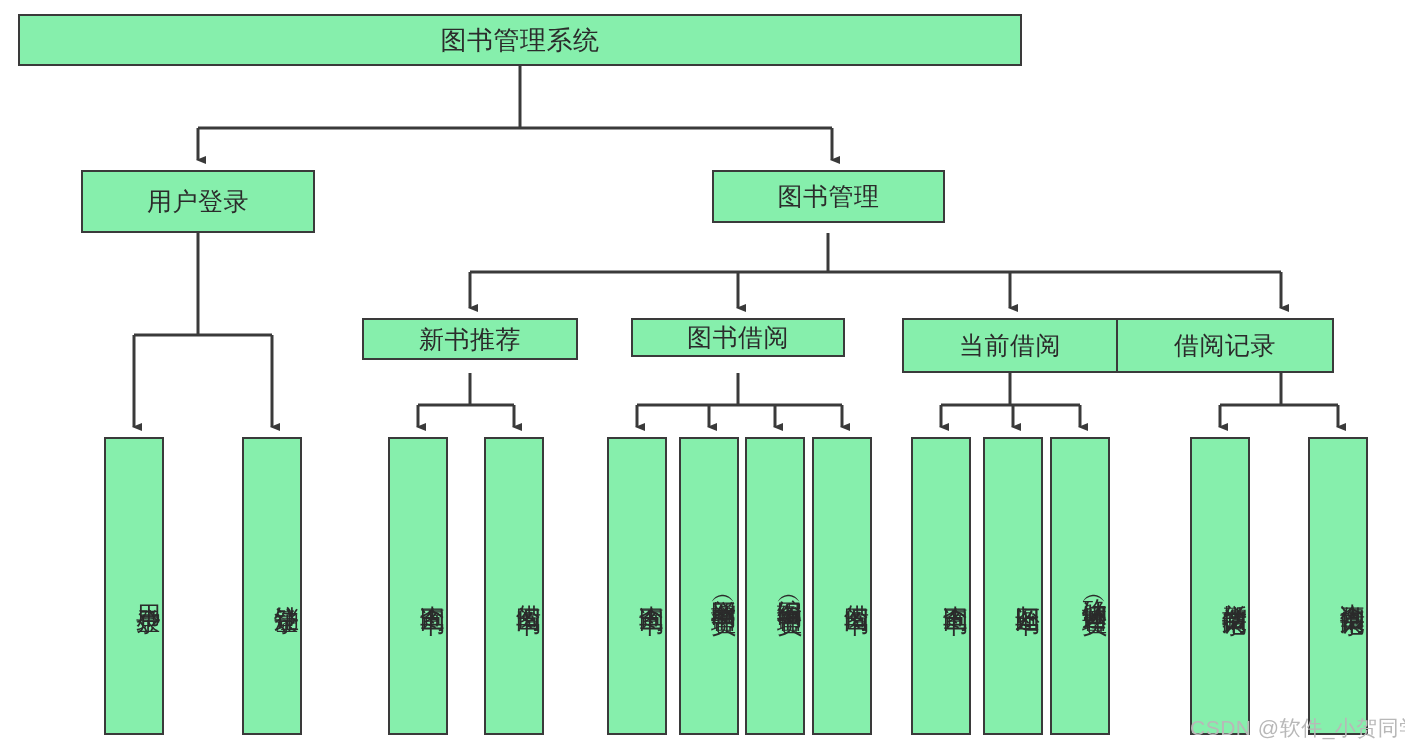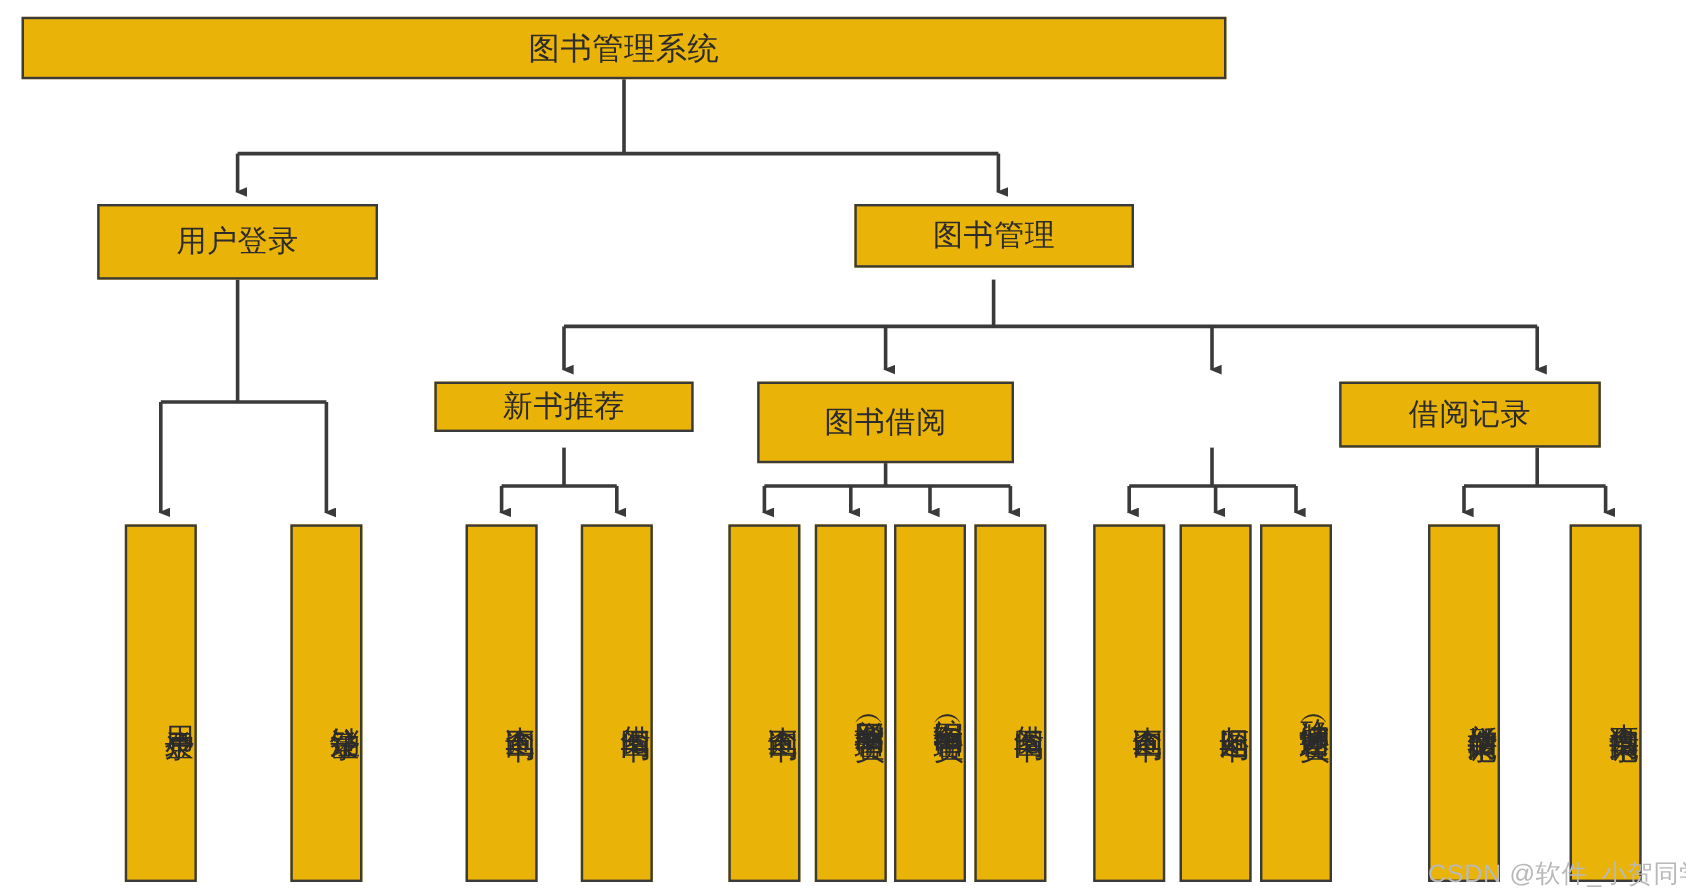--- a/index.html
+++ b/index.html
@@ -23,21 +23,21 @@
     left: 0;
     top: 0;
     width: 1405px;
     height: 747px;
     pointer-events: none;
   }
   .node {
     position: absolute;
     box-sizing: border-box;
     border: 2px solid #3a3a3a;
-    background: #eab308;
+    background: #86efac;
     display: flex;
     align-items: center;
     justify-content: center;
     color: #2b2b2b;
     line-height: 1.08;
   }
   .node.horiz {
     font-size: 25px;
     letter-spacing: 0.5px;
   }
@@ -118,21 +118,22 @@
       <path d="M1338,405 L1338,427" marker-end="url(#arr)"></path>
     </g>
   </svg>
 
   <div class="node horiz root" style="left:18px; top:14px; width:1004px; height:52px;">图书管理系统</div>
 
   <div class="node horiz" style="left:81px; top:170px; width:234px; height:63px;">用户登录</div>
   <div class="node horiz" style="left:712px; top:170px; width:233px; height:53px;">图书管理</div>
 
   <div class="node horiz" style="left:362px; top:318px; width:216px; height:42px;">新书推荐</div>
-  <div class="node horiz" style="left:631px; top:318px; width:214px; height:68px;">图书借阅</div>
+  <div class="node horiz" style="left:631px; top:318px; width:214px; height:39px;">图书借阅</div>
+  <div class="node horiz" style="left:902px; top:318px; width:216px; height:55px;">当前借阅</div>
   <div class="node horiz" style="left:1116px; top:318px; width:218px; height:55px;">借阅记录</div>
 
   <div class="node vert" style="left:104px; top:437px; width:60px; height:298px;">用户登录</div>
   <div class="node vert" style="left:242px; top:437px; width:60px; height:298px;">注销登录</div>
 
   <div class="node vert" style="left:388px; top:437px; width:60px; height:298px;">查询图书</div>
   <div class="node vert" style="left:484px; top:437px; width:60px; height:298px;">借阅图书</div>
 
   <div class="node vert" style="left:607px; top:437px; width:60px; height:298px;">查询图书</div>
   <div class="node vert tall" style="left:679px; top:437px; width:60px; height:298px;">新增图书（管理员）</div>

